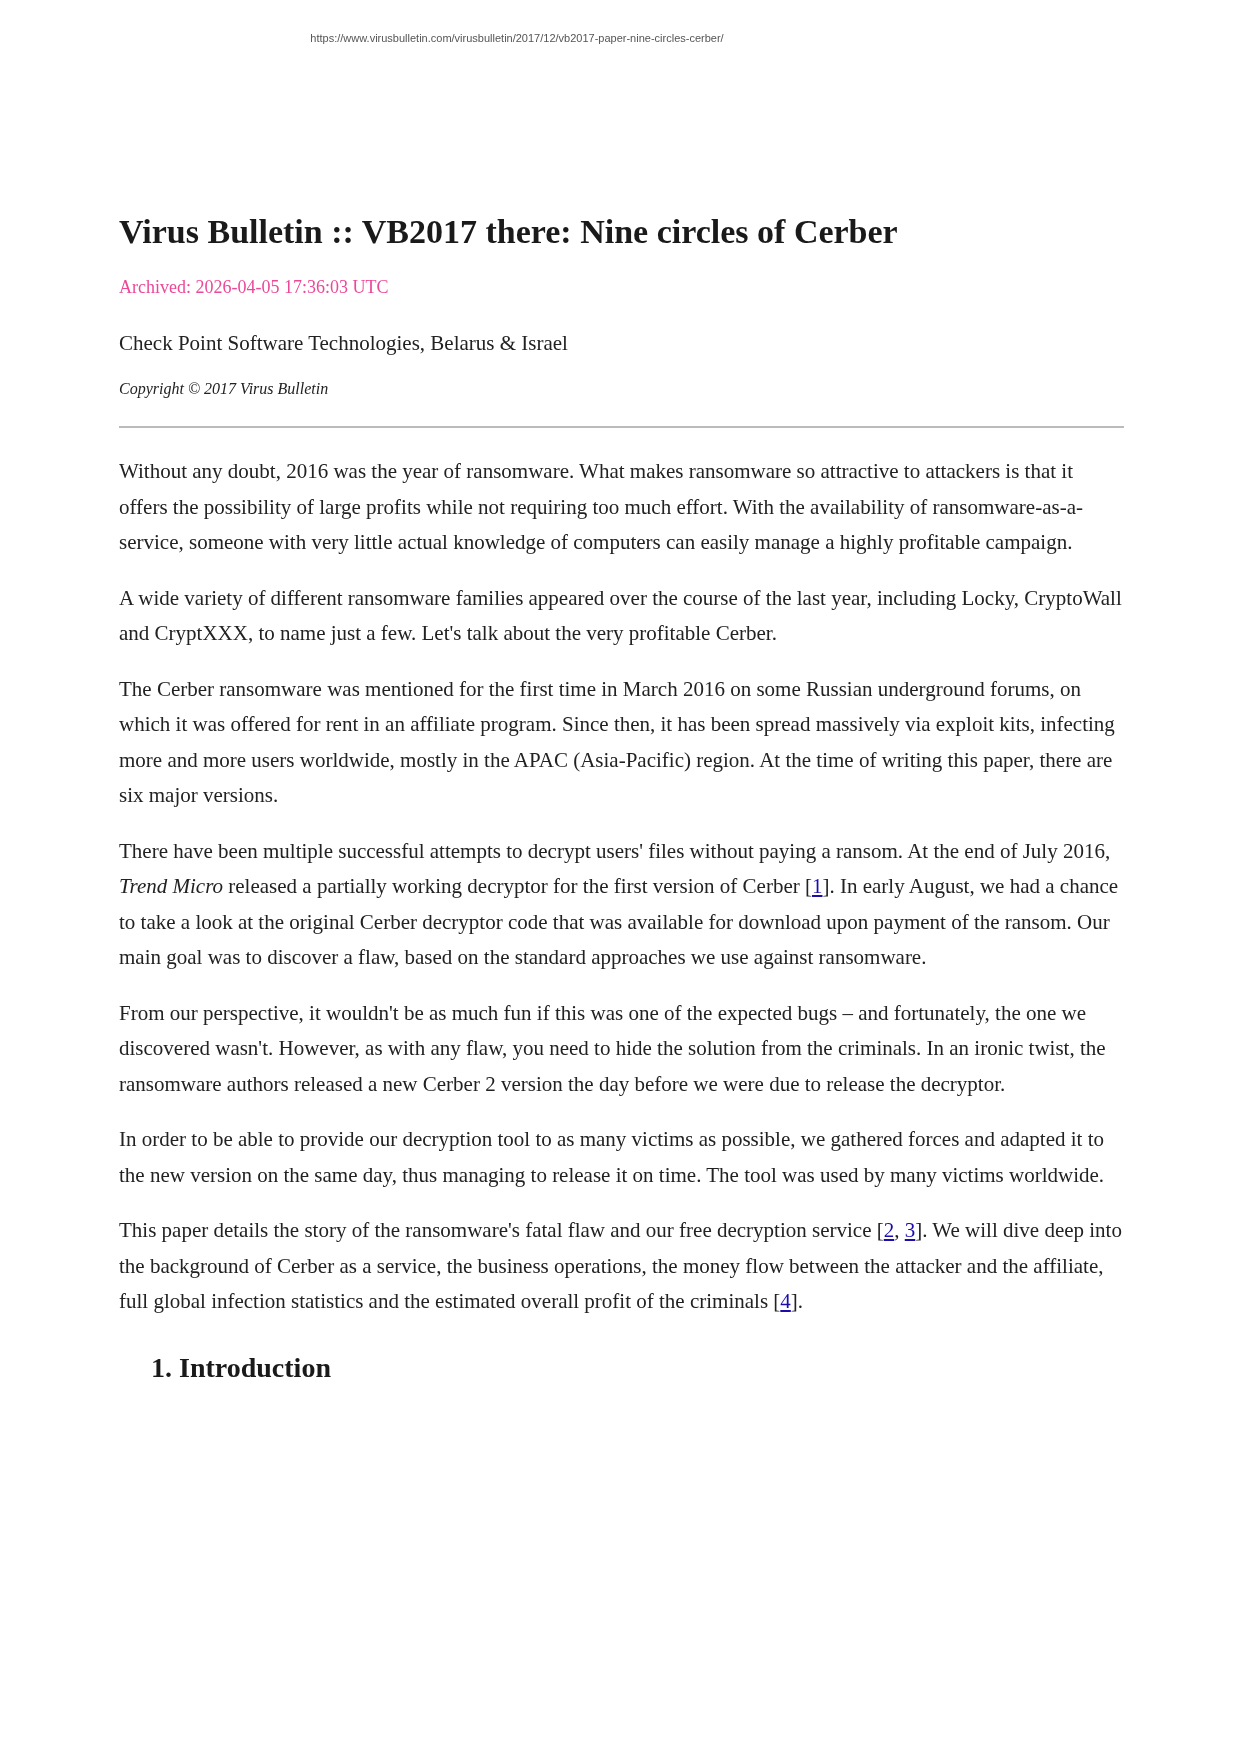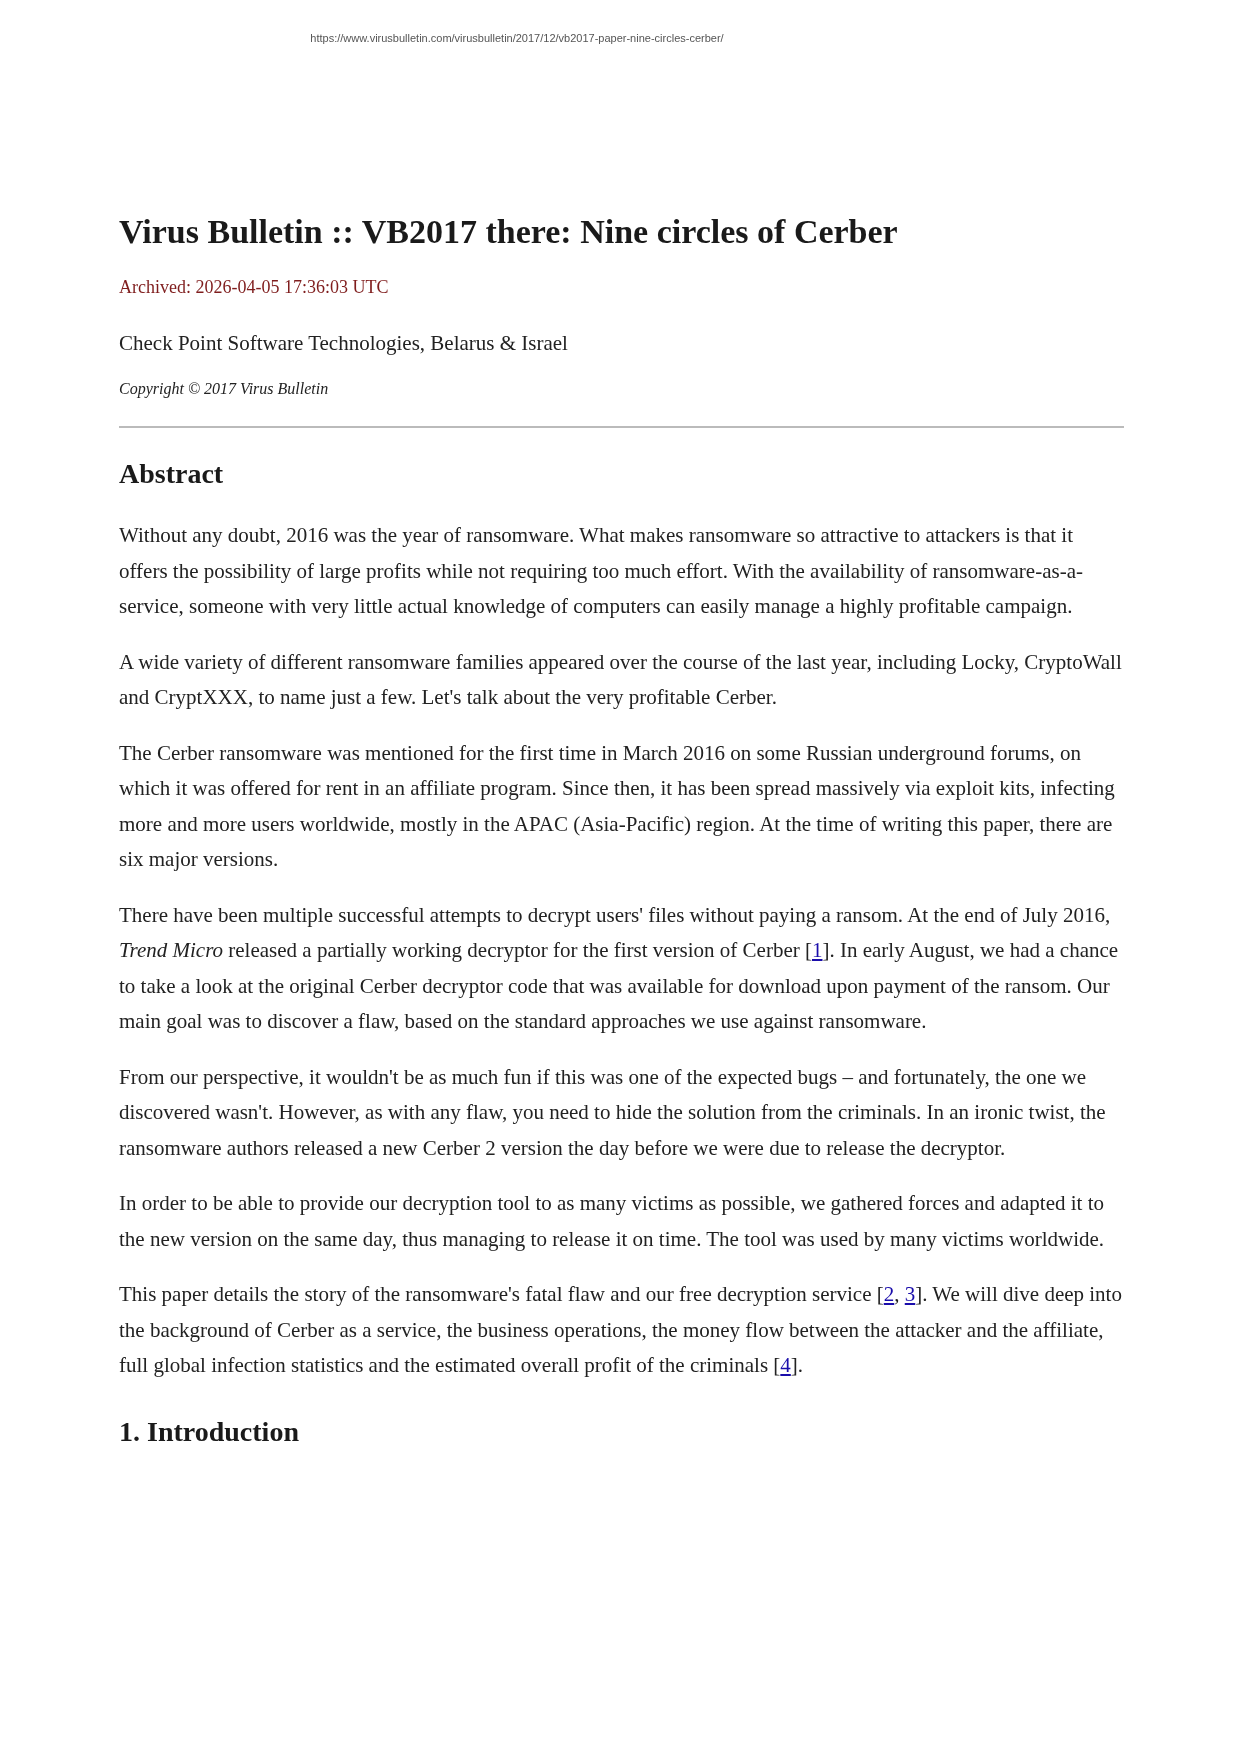--- a/index.html
+++ b/index.html
@@ -2,45 +2,44 @@
 <html><head>
 <meta charset="utf-8">
 <style>
   html, body { margin: 0; padding: 0; background: #ffffff; }
   body { width: 1242px; height: 1756px; position: relative; overflow: hidden;
          font-family: "Liberation Serif", serif; color: #222; }
   .url { position: absolute; top: 32px; left: 0; width: 1034px; text-align: center;
          font-family: "Liberation Sans", sans-serif; font-size: 11px; color: #555; }
   .content { position: absolute; left: 119px; top: 210px; width: 1005px; }
   h1 { font-size: 34px; font-weight: bold; margin: 0; line-height: 44px; color: #1a1a1a; }
-  .archived { font-size: 18px; color: #7f1d1d; margin-top: 20px; line-height: 26px; }
+  .archived { font-size: 18px; color: #ec4899; margin-top: 20px; line-height: 26px; }
   .authors { font-size: 22px; font-weight: bold; margin-top: 24px; line-height: 30px; color: #1a1a1a; }
   .affil { font-size: 21px; margin-top: 28px; line-height: 30px; }
   .copyright { font-size: 16px; font-style: italic; margin-top: 16px; line-height: 30px; }
   hr { border: none; border-top: 2px solid #bbb; margin: 22px 0 0 0; }
   h2 { font-size: 28px; font-weight: bold; margin: 28px 0 0 0; line-height: 36px; color: #1a1a1a; }
-  h2.intro { margin-top: 30px; }
+  h2.intro { margin-top: 30px; margin-left: 32px; }
   p { font-size: 21px; line-height: 35.5px; margin: 20px 0 0 0; }
   p.first { margin-top: 26px; }
   a { color: #1a0dab; text-decoration: underline; }
   .footer { position: absolute; top: 1788px; left: 0; width: 1242px; text-align: center;
             font-family: "Liberation Sans", sans-serif; font-size: 12px; color: #444; }
 </style>
 </head>
 <body>
 
 <div class="url">https://www.virusbulletin.com/virusbulletin/2017/12/vb2017-paper-nine-circles-cerber/</div>
 
 <div class="content">
   <h1>Virus Bulletin :: VB2017 there: Nine circles of Cerber</h1>
   <div class="archived">Archived: 2026-04-05 17:36:03 UTC</div>
   <div class="affil">Check Point Software Technologies, Belarus &amp; Israel</div>
   <div class="copyright">Copyright © 2017 Virus Bulletin</div>
   <hr>
-  <h2>Abstract</h2>
 
   <p class="first">Without any doubt, 2016 was the year of ransomware. What makes ransomware so attractive to attackers is that it offers the possibility of large profits while not requiring too much effort. With the availability of ransomware-as-a-service, someone with very little actual knowledge of computers can easily manage a highly profitable campaign.</p>
   <p>A wide variety of different ransomware families appeared over the course of the last year, including Locky, CryptoWall and CryptXXX, to name just a few. Let's talk about the very profitable Cerber.</p>
   <p>The Cerber ransomware was mentioned for the first time in March 2016 on some Russian underground forums, on which it was offered for rent in an affiliate program. Since then, it has been spread massively via exploit kits, infecting more and more users worldwide, mostly in the APAC (Asia-Pacific) region. At the time of writing this paper, there are six major versions.</p>
   <p><span>There have been multiple successful attempts to decrypt users' files without paying a ransom. At the end of July 2016, </span><em>Trend Micro</em><span> released a partially working decryptor for the first version of Cerber [</span><a href="#">1</a><span>]. In early August, we had a chance to take a look at the original Cerber decryptor code that was available for download upon payment of the ransom. Our main goal was to discover a flaw, based on the standard approaches we use against ransomware.</span></p>
   <p>From our perspective, it wouldn't be as much fun if this was one of the expected bugs – and fortunately, the one we discovered wasn't. However, as with any flaw, you need to hide the solution from the criminals. In an ironic twist, the ransomware authors released a new Cerber 2 version the day before we were due to release the decryptor.</p>
   <p>In order to be able to provide our decryption tool to as many victims as possible, we gathered forces and adapted it to the new version on the same day, thus managing to release it on time. The tool was used by many victims worldwide.</p>
   <p><span>This paper details the story of the ransomware's fatal flaw and our free decryption service [</span><a href="#">2</a><span>, </span><a href="#">3</a><span>]. We will dive deep into the background of Cerber as a service, the business operations, the money flow between the attacker and the affiliate, full global infection statistics and the estimated overall profit of the criminals [</span><a href="#">4</a><span>].</span></p>
 
   <h2 class="intro">1. Introduction</h2>

